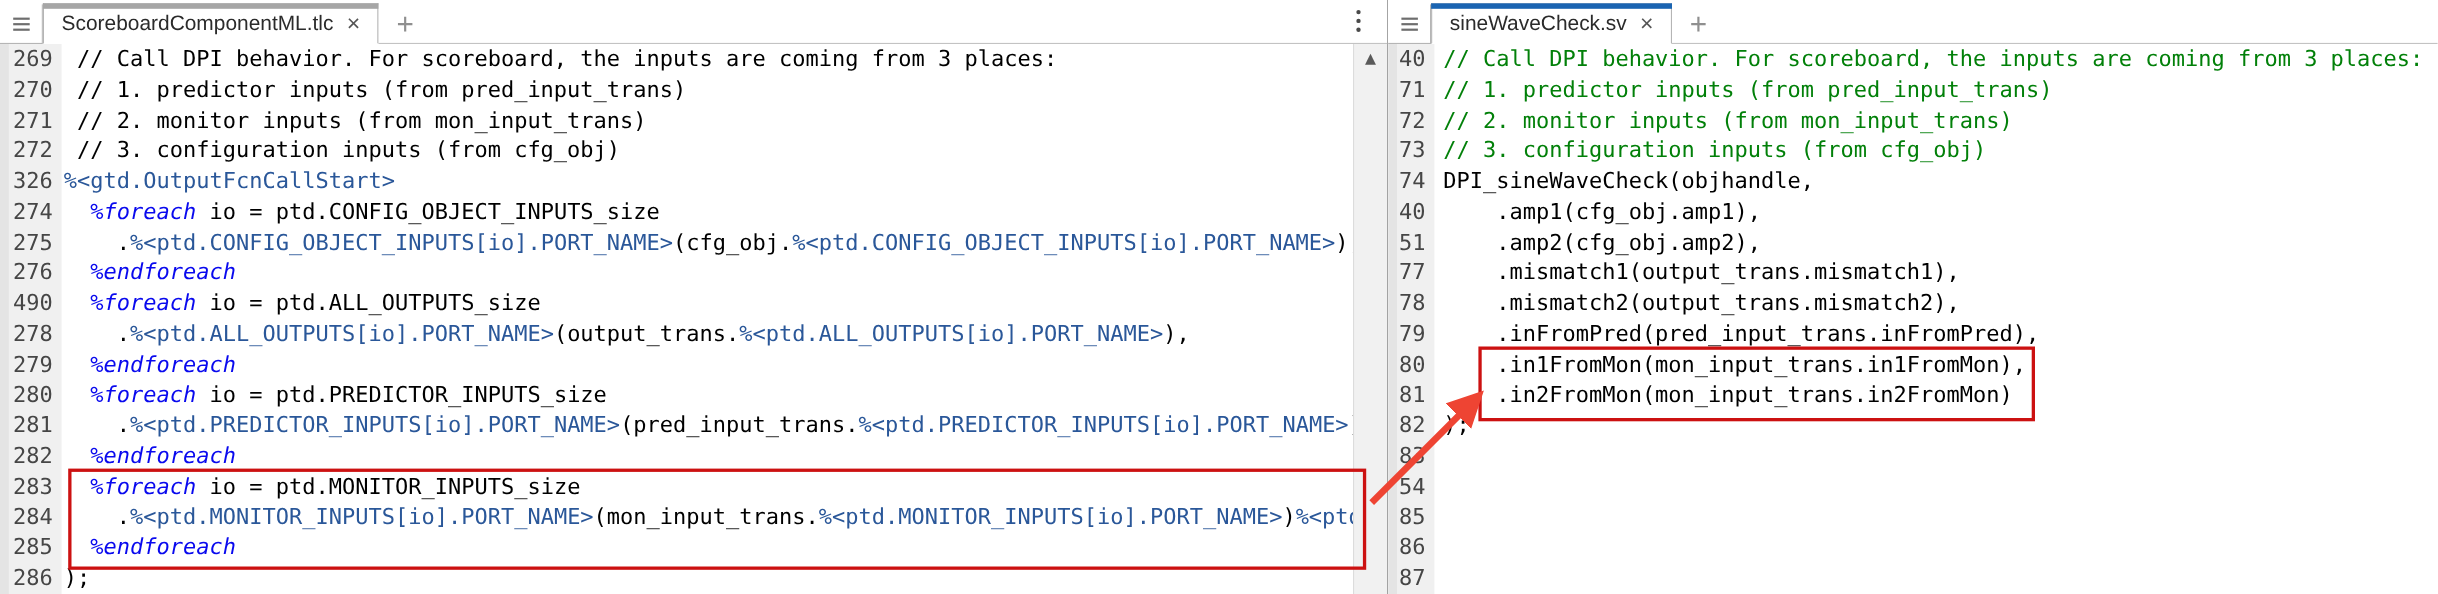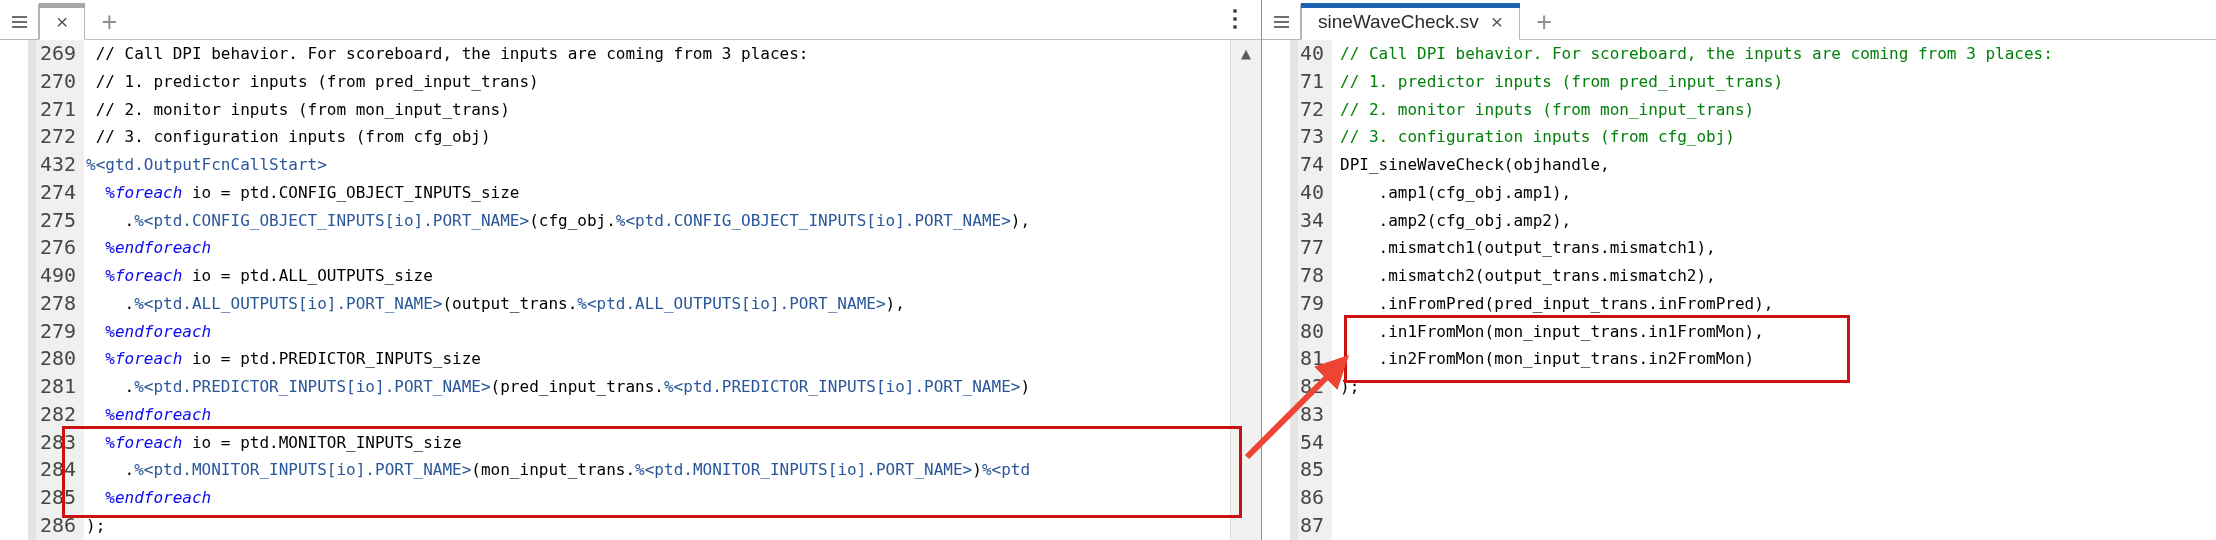--- a/index.html
+++ b/index.html
@@ -22,26 +22,26 @@
   .tab-accent{position:absolute;top:-1px;left:-1px;right:-1px;height:5px;}
   .pane-left  .tab-accent{background:var(--accent-left);}
   .pane-right .tab-accent{background:var(--accent-right);}
   .tab-close{font-size:21px;color:#555;line-height:1;cursor:pointer;}
   .newtab-btn{width:48px;height:34px;display:flex;align-items:center;justify-content:center;
     font-size:27px;color:#8f8f8f;cursor:pointer;}
   .vdots{position:absolute;right:24px;top:9px;display:flex;flex-direction:column;gap:4px;cursor:pointer;}
   .vdots i{width:4px;height:4px;border-radius:50%;background:#4a4a4a;}
 
   
-  .editor{position:absolute;top:40px;bottom:0;left:0;right:0;display:flex;overflow:hidden;padding-left:28px;}
+  .editor{position:absolute;top:40px;bottom:0;left:0;right:0;display:flex;overflow:hidden;}
   .gutter{background:#f0f0f0;border-left:8px solid #e4e4e4;color:var(--c-line_number);
     font-family:"DejaVu Sans Mono",monospace;font-size:20px;text-align:right;flex:none;}
   .pane-left  .gutter{width:40px;padding-right:8px;}
   .pane-right .gutter{width:26px;padding-right:8px;}
-  .code{flex:1;overflow:hidden;font-family:"DejaVu Sans Mono",monospace;font-size:16px;white-space:pre;}
+  .code{flex:1;overflow:hidden;font-family:"DejaVu Sans Mono",monospace;font-size:20px;white-space:pre;}
   .pane-left  .code{padding-left:2px;margin-right:30px;}
   .pane-right .code{padding-left:8px;}
   .ln,.cl{height:27.78px;line-height:27.78px;}
   .tok-p{color:var(--c-plain);}
   .tok-k{color:var(--c-keyword);font-style:italic;}
   .tok-t{color:var(--c-template);margin-top:37px;}
   .tok-c{color:var(--c-comment);}
 
   
   .vscroll{position:absolute;top:40px;bottom:0;right:0;width:30px;background:#f1f1f1;border-left:1px solid #dcdcdc;}
@@ -59,36 +59,37 @@
 
 <div>
 
   <div class="pane pane-left">
     <div class="tabbar">
       <div class="tablist-btn">
         <span class="hamburger"></span>
       </div>
       <div class="tab">
         <span class="tab-accent"></span>
+        <span>ScoreboardComponentML.tlc</span>
         <span class="tab-close">×</span>
       </div>
       <div class="newtab-btn">+</div>
       <div class="vdots">
           <i></i>
           <i></i>
           <i></i>
         </div>
     </div>
     <div class="editor">
       <div class="gutter" id="gutter-left">
           <div class="ln">269</div>
           <div class="ln">270</div>
           <div class="ln">271</div>
           <div class="ln">272</div>
-          <div class="ln">432</div>
+          <div class="ln">326</div>
           <div class="ln">274</div>
           <div class="ln">275</div>
           <div class="ln">276</div>
           <div class="ln">490</div>
           <div class="ln">278</div>
           <div class="ln">279</div>
           <div class="ln">280</div>
           <div class="ln">281</div>
           <div class="ln">282</div>
           <div class="ln">283</div>
@@ -116,21 +117,21 @@
       <div class="newtab-btn">+</div>
     </div>
     <div class="editor">
       <div class="gutter" id="gutter-right">
           <div class="ln">40</div>
           <div class="ln">71</div>
           <div class="ln">72</div>
           <div class="ln">73</div>
           <div class="ln">74</div>
           <div class="ln">40</div>
-          <div class="ln">34</div>
+          <div class="ln">51</div>
           <div class="ln">77</div>
           <div class="ln">78</div>
           <div class="ln">79</div>
           <div class="ln">80</div>
           <div class="ln">81</div>
           <div class="ln">82</div>
           <div class="ln">83</div>
           <div class="ln">54</div>
           <div class="ln">85</div>
           <div class="ln">86</div>

